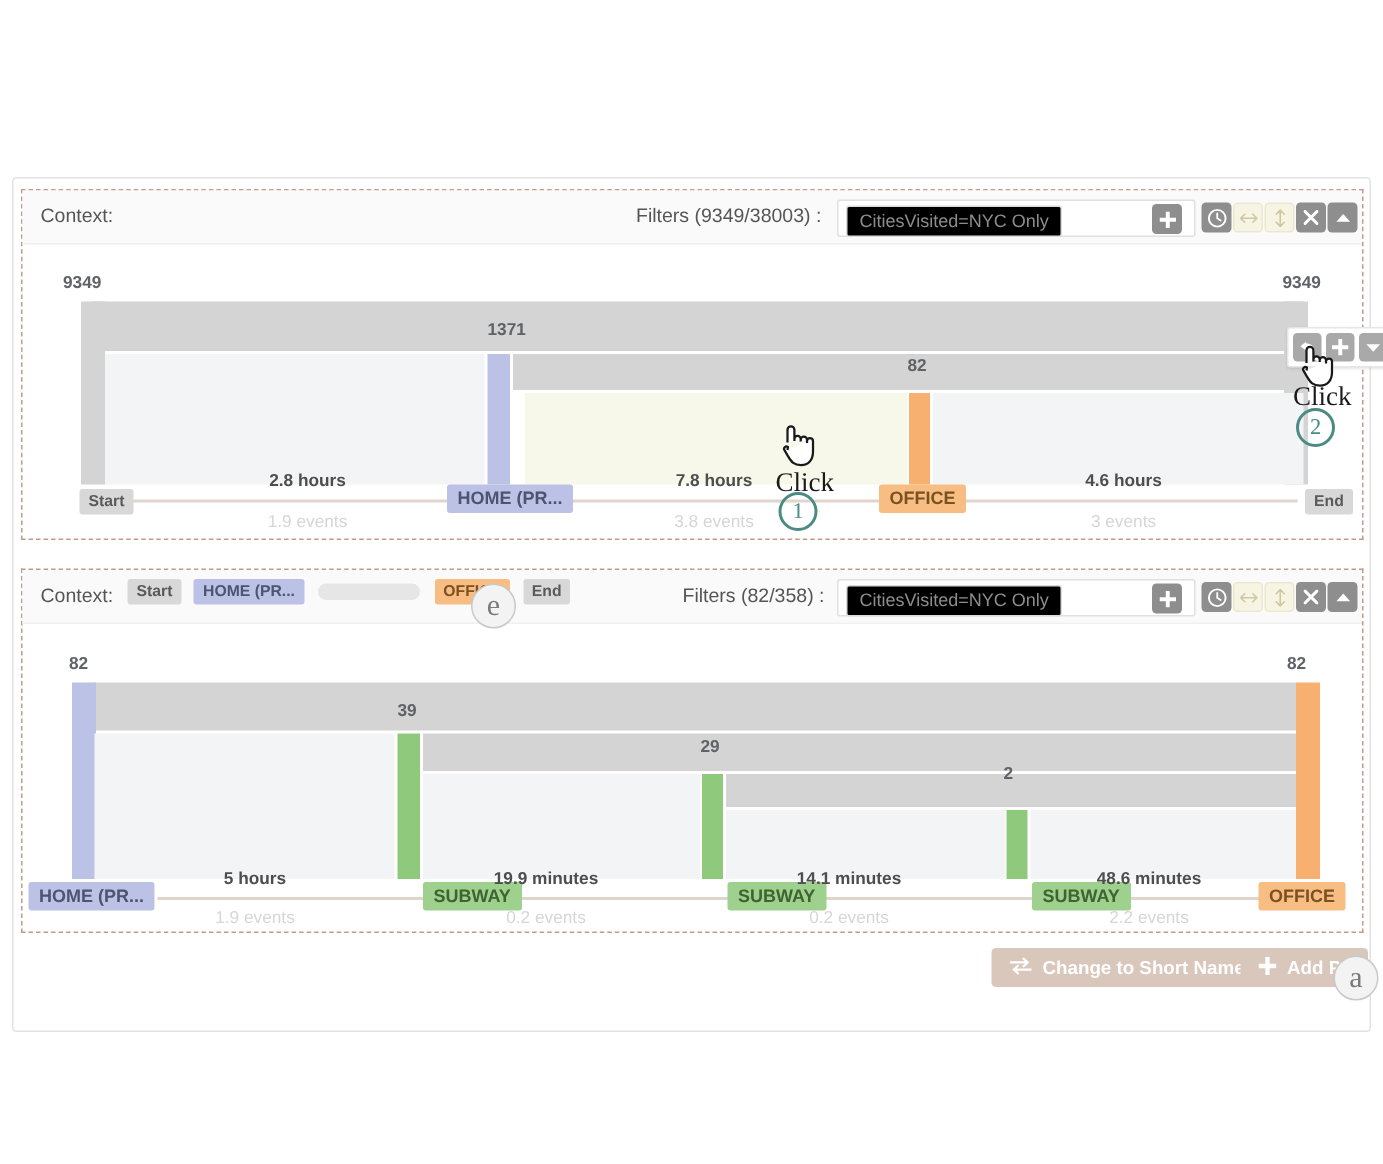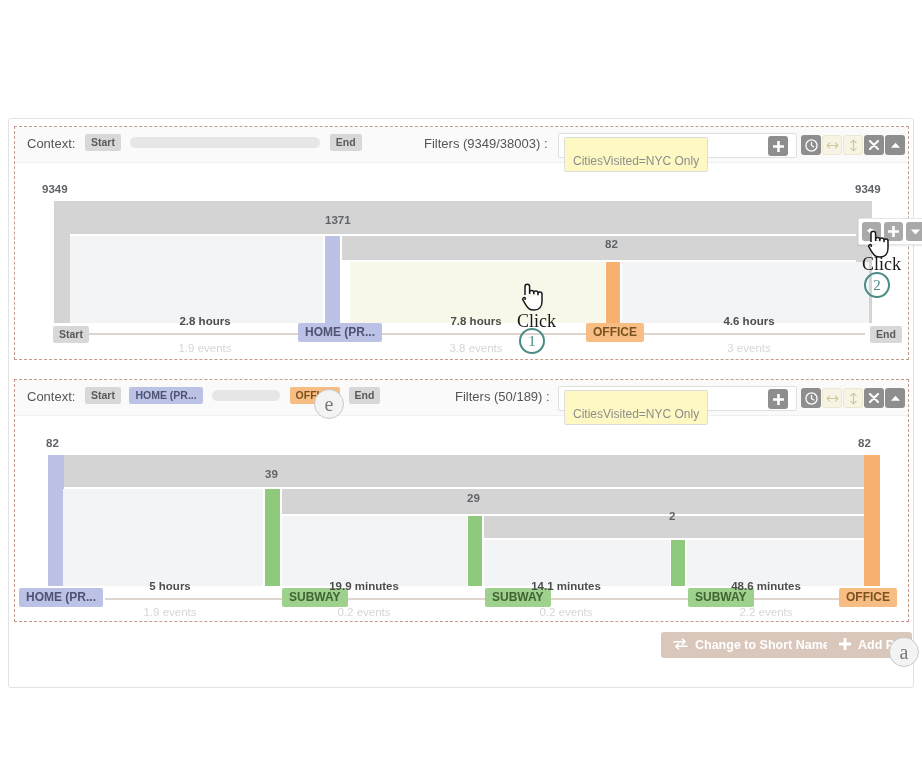--- a/index.html
+++ b/index.html
@@ -71,22 +71,22 @@
 
   .filters-label {
     position: absolute; font-size: 13px; color: #555; white-space: nowrap;
   }
   .filter-box {
     position: absolute; height: 25px;
     background: #fff; border: 1px solid #e0e0e0; border-radius: 2px;
   }
   .filter-pill {
     position: absolute; left: 5px; top: 3px;
-    background: #fef9c3; border: 1px solid #dcdcdc; border-radius: 2px;
-    font-size: 12px; color: #8d8d8d; padding: 16px 8px 3px 8px;
+    background: #000000; border: 1px solid #dcdcdc; border-radius: 2px;
+    font-size: 12px; color: #8d8d8d; padding: 2px 8px 3px 8px;
     white-space: nowrap;
   }
   .btn-sq {
     position: absolute; width: 20px; height: 20px;
     border-radius: 3px;
     display: flex; align-items: center; justify-content: center;
     font-size: 12px; font-weight: bold; line-height: 1;
   }
   .btn-plus { background: #8e8e8e; color: #fff; }
   .icon-row { position: absolute; display: flex; gap: 1px; }
@@ -169,25 +169,20 @@
 <div id="root">
 
   <div class="card"></div>
 
   <div class="panel" id="panel1">
 
     <div class="topbar"></div>
 
     <div class="ctx-label">Context:</div>
 
-    <div class="ctx-row">
-      <span class="chip chip-gray">Start</span>
-      <span class="ctx-track" style="width:190px;margin:0 5px;"></span>
-      <span class="chip chip-gray">End</span>
-    </div>
 
     <div class="filters-label" style="left:409px; top:9px;">Filters (9349/38003) :</div>
 
     <div class="filter-box" style="left:543px; top:6px; width:239px;">
       <span class="filter-pill">CitiesVisited=NYC Only</span>
       <span class="btn-sq btn-plus" style="left:209px; top:2px;">
         <svg width="11" height="11" viewBox="0 0 11 11">
             <path d="M4.2 0h2.6v4.2H11v2.6H6.8V11H4.2V6.8H0V4.2h4.2z" fill="#fff"></path>
           </svg>
       </span>
@@ -299,21 +294,21 @@
     <div class="ctx-row">
       <span class="chip chip-gray">Start</span>
       <span class="chip chip-home" style="margin-left:4px;">HOME (PR...</span>
       <span class="ctx-track" style="width:68px;margin:0 5px;"></span>
       <span class="chip chip-office">OFFICE</span>
       <span class="chip chip-gray" style="margin-left:4px;">End</span>
     </div>
 
     <div class="badge-circle" style="left:299px; top:9px;">e</div>
 
-    <div class="filters-label" style="left:440px; top:9px;">Filters (50/189) :</div>
+    <div class="filters-label" style="left:440px; top:9px;">Filters (82/358) :</div>
 
     <div class="filter-box" style="left:543px; top:6px; width:239px;">
       <span class="filter-pill">CitiesVisited=NYC Only</span>
       <span class="btn-sq btn-plus" style="left:209px; top:2px;">
         <svg width="11" height="11" viewBox="0 0 11 11">
             <path d="M4.2 0h2.6v4.2H11v2.6H6.8V11H4.2V6.8H0V4.2h4.2z" fill="#fff"></path>
           </svg>
       </span>
     </div>
 

